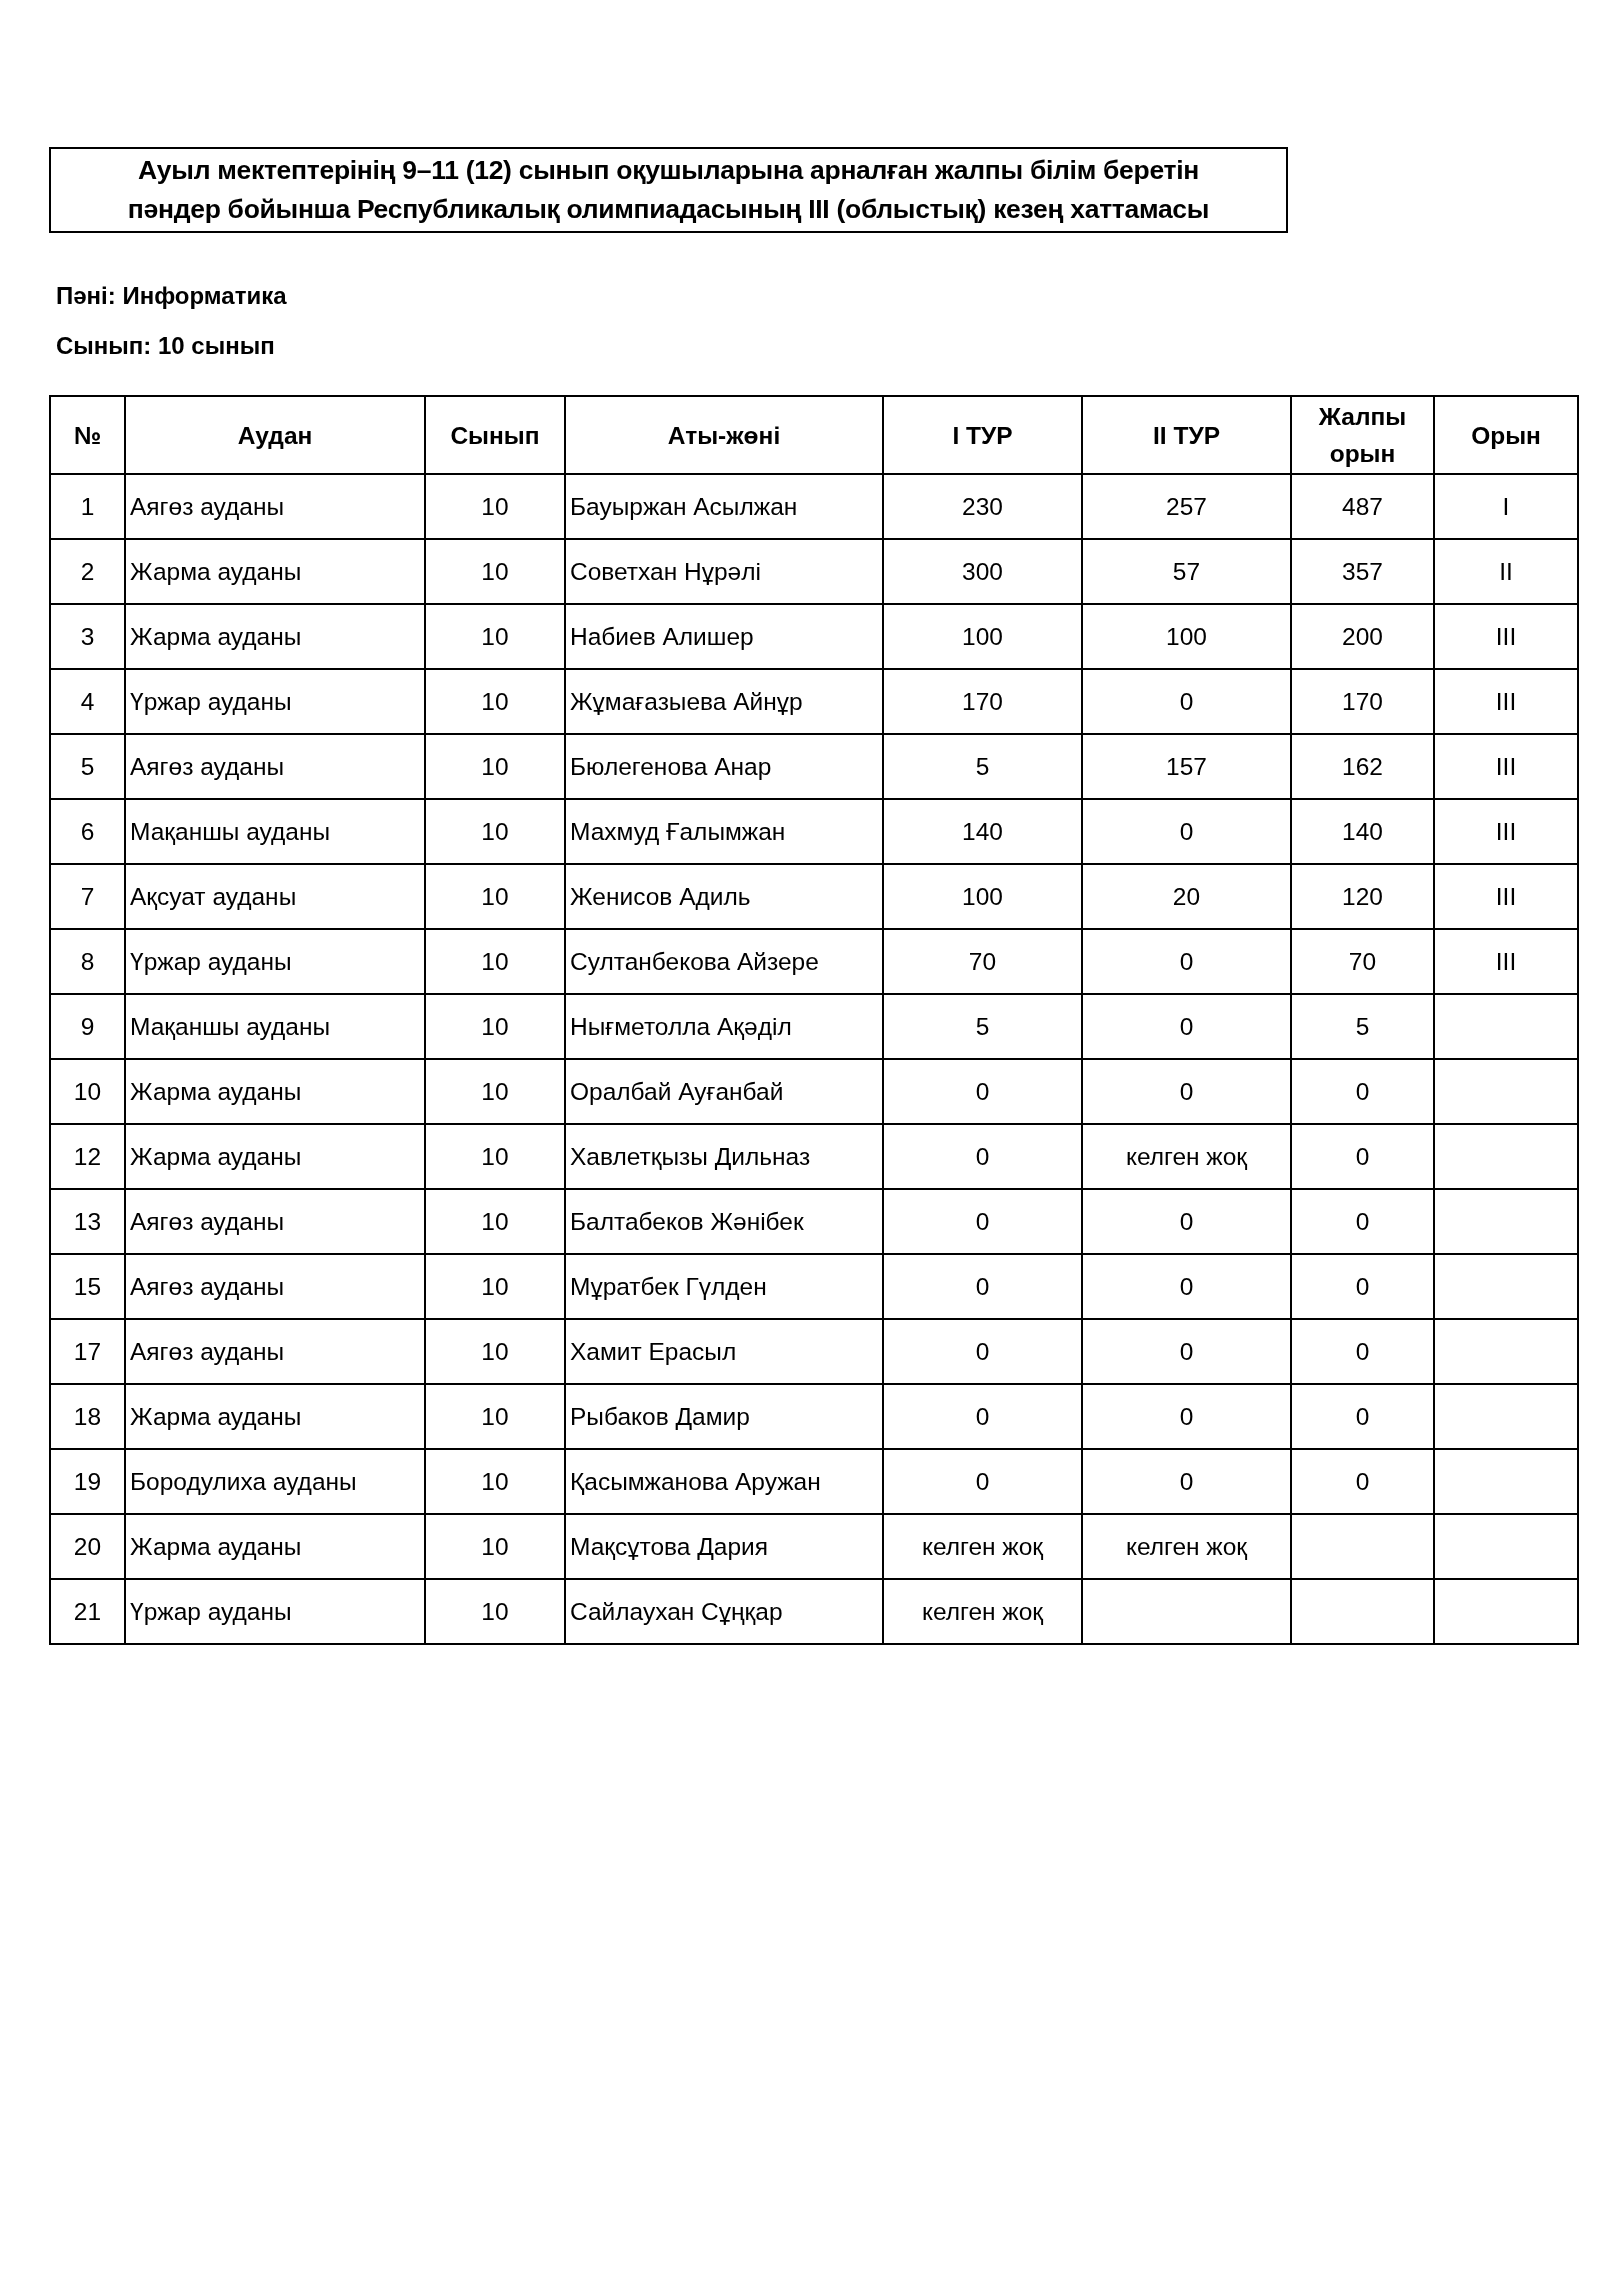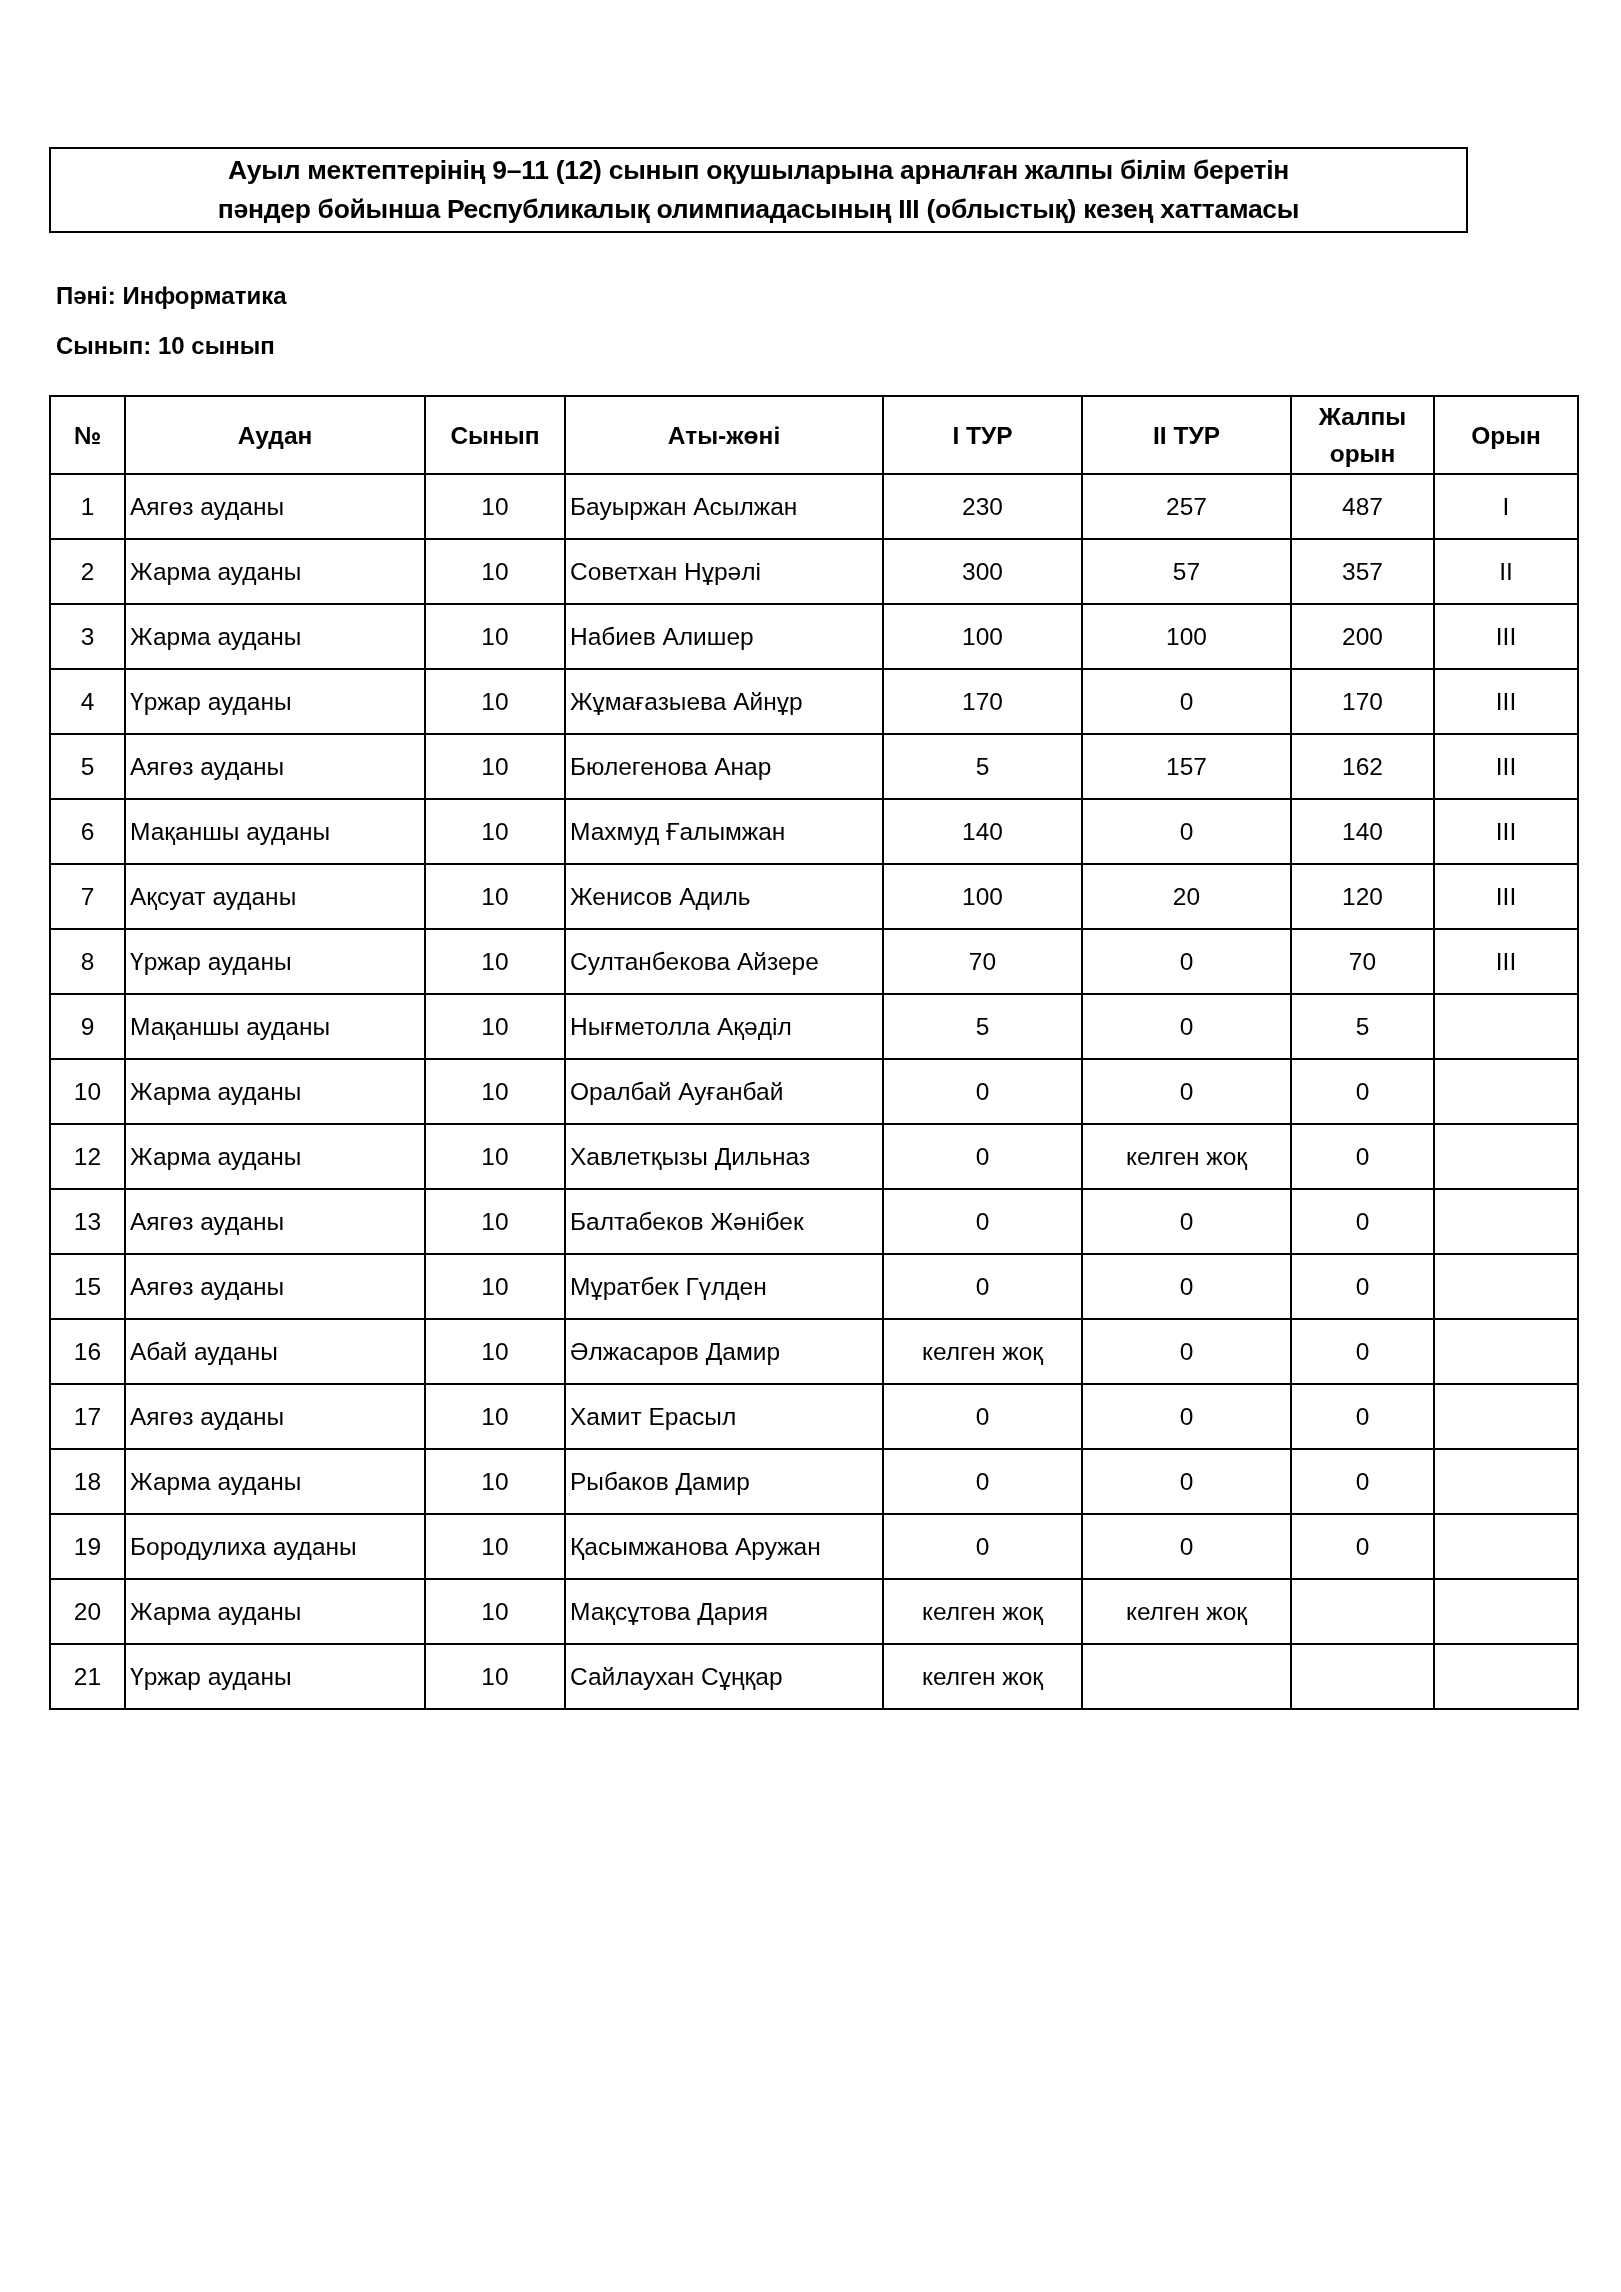--- a/index.html
+++ b/index.html
@@ -1,21 +1,21 @@
 <!DOCTYPE html>
 <html><head>
 <meta charset="utf-8">
 <style>
   html, body { margin: 0; padding: 0; background: #ffffff; }
   body {
     width: 1621px; height: 2293px; position: relative; overflow: hidden;
     font-family: "Liberation Sans", "DejaVu Sans", sans-serif; color: #000;
   }
   .title-box {
-    position: absolute; left: 49px; top: 147px; width: 1419px; height: 86px;
+    position: absolute; left: 49px; top: 147px; width: 1239px; height: 86px;
     border: 2.9px solid #000; box-sizing: border-box;
     display: flex; flex-direction: column; align-items: center; justify-content: center;
     font-weight: bold; font-size: 26.5px; line-height: 39px; text-align: center;
     letter-spacing: -0.3px;
   }
   .meta {
     position: absolute; left: 56px; font-weight: bold; font-size: 24px;
   }
   .meta.subject { top: 282px; }
   .meta.grade { top: 332px; }
@@ -203,30 +203,20 @@
         <td>15</td>
         <td class="left">Аягөз ауданы</td>
         <td>10</td>
         <td class="left">Мұратбек Гүлден</td>
         <td>0</td>
         <td>0</td>
         <td>0</td>
         <td></td>
       </tr>
       <tr>
-        <td>16</td>
-        <td class="left">Абай ауданы</td>
-        <td>10</td>
-        <td class="left">Әлжасаров Дамир</td>
-        <td>келген жоқ</td>
-        <td>0</td>
-        <td>0</td>
-        <td></td>
-      </tr>
-      <tr>
         <td>17</td>
         <td class="left">Аягөз ауданы</td>
         <td>10</td>
         <td class="left">Хамит Ерасыл</td>
         <td>0</td>
         <td>0</td>
         <td>0</td>
         <td></td>
       </tr>
       <tr>

